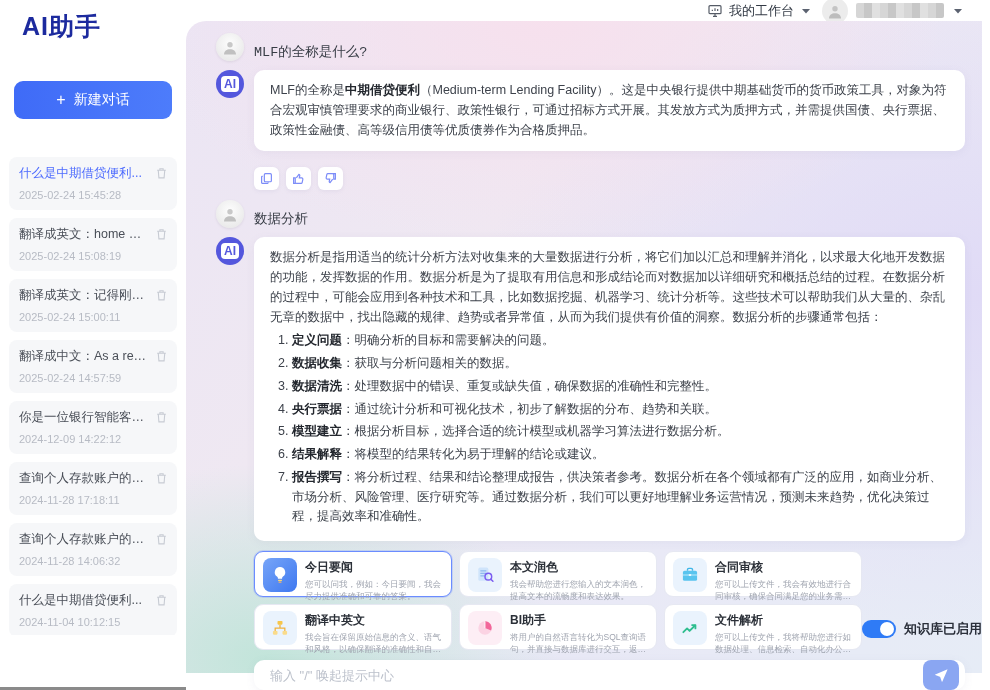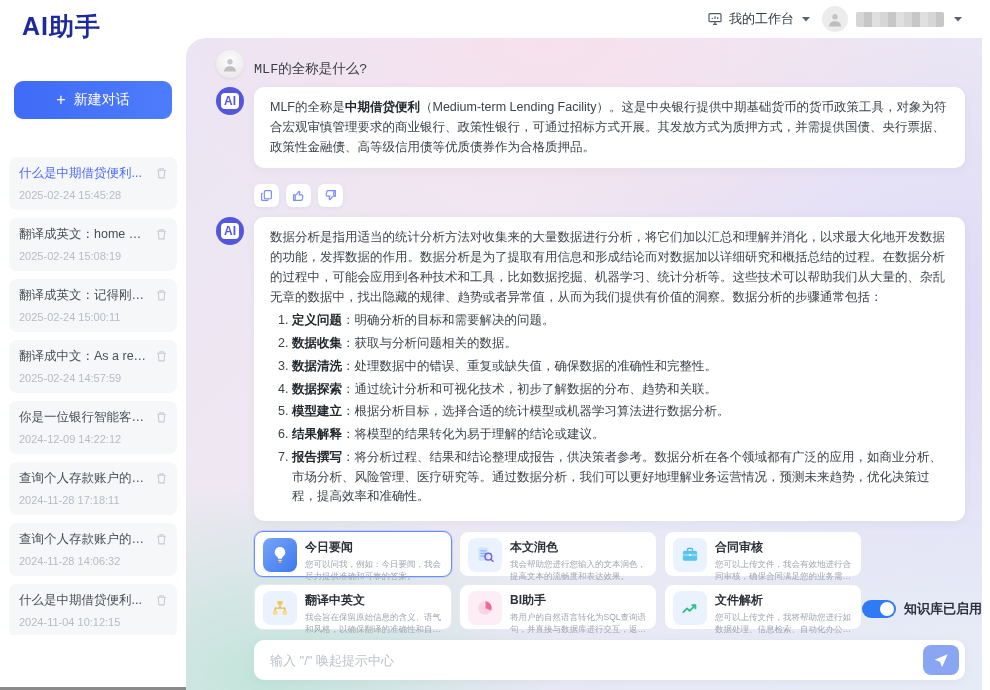--- a/index.html
+++ b/index.html
@@ -18,21 +18,21 @@
   .conv-item { background:#f6f7f9; border-radius:8px; padding:8px 10px 9px 10px; margin-bottom:8px; position:relative; cursor:pointer; }
   .conv-title { font-size:12.5px; color:#4a4f58; white-space:nowrap; overflow:hidden; text-overflow:ellipsis; width:128px; }
   .conv-item.active .conv-title { color:#4d6bfe; }
   .conv-time { font-size:11px; color:#b7bbc4; margin-top:7px; }
   .trash { position:absolute; right:9px; top:9px; width:13px; height:14px; color:#c7cbd3; cursor:pointer; }
   .list-divider { height:1px; background:#e9eaee; margin:2px 10px 0 10px; }
   .sidebar-bottom-space { height:28px; }
 
   
   .main { flex:1; display:flex; flex-direction:column; background:#fff; padding-right:8px; min-width:0; }
-  .topbar { height:38px; display:flex; align-items:center; justify-content:flex-end; gap:10px; padding-right:18px; background:#fff; }
+  .topbar { height:21px; display:flex; align-items:center; justify-content:flex-end; gap:10px; padding-right:18px; background:#fff; }
   .workspace { display:flex; align-items:center; gap:6px; font-size:13px; color:#333a45; cursor:pointer; }
   .chev { width:12px; height:8px; }
   .user-chip { display:flex; align-items:center; gap:8px; cursor:pointer; }
   .avatar-sm { width:26px; height:26px; border-radius:50%; background:#ececec; display:flex; align-items:center; justify-content:center; overflow:hidden; }
   .redacted { width:88px; height:15px; border-radius:2px;
     background:repeating-linear-gradient(90deg,#d6d6d6 0 8px,#c7c7c7 8px 16px,#e0e0e0 16px 24px),repeating-linear-gradient(0deg,rgba(255,255,255,.35) 0 4px,rgba(0,0,0,.05) 4px 8px); }
 
   .chat-panel { height:652px; border-radius:20px 0 0 0; padding:12px 17px 10px 30px; display:flex; flex-direction:column;
     background:
       radial-gradient(420px 280px at 10% 98%, rgba(189,228,215,0.9), rgba(189,228,215,0) 70%),
@@ -216,32 +216,41 @@
               <path d="M3 11h3v10H3zM6.5 20.2l2 .8h8.2a2 2 0 0 0 2-1.6l1.3-6A2 2 0 0 0 18 11h-4.5l.9-4.6A1.7 1.7 0 0 0 12.8 4.5L8 11"></path>
             </svg>
         </button>
         <button class="action-btn">
           <svg viewBox="0 0 24 24" fill="none" stroke="currentColor" stroke-width="2.2" style="transform:rotate(180deg)">
               <path d="M3 11h3v10H3zM6.5 20.2l2 .8h8.2a2 2 0 0 0 2-1.6l1.3-6A2 2 0 0 0 18 11h-4.5l.9-4.6A1.7 1.7 0 0 0 12.8 4.5L8 11"></path>
             </svg>
         </button>
       </div>
 
+      <div class="msg-row user">
+        <div class="avatar-user">
+          <svg width="18" height="18" viewBox="0 0 24 24">
+              <circle cx="12" cy="9" r="3.6" fill="#c8c8c8"></circle>
+              <path d="M4 22c0-4.5 3.7-7 8-7s8 2.5 8 7z" fill="#c0c0c0"></path>
+            </svg>
+        </div>
+        <div class="user-text">数据分析</div>
+      </div>
 
       <div class="msg-row ai-block">
         <div class="avatar-ai">
           <span class="ai-bubble-glyph">AI</span>
         </div>
         <div class="bubble">
           <div>数据分析是指用适当的统计分析方法对收集来的大量数据进行分析，将它们加以汇总和理解并消化，以求最大化地开发数据的功能，发挥数据的作用。数据分析是为了提取有用信息和形成结论而对数据加以详细研究和概括总结的过程。在数据分析的过程中，可能会应用到各种技术和工具，比如数据挖掘、机器学习、统计分析等。这些技术可以帮助我们从大量的、杂乱无章的数据中，找出隐藏的规律、趋势或者异常值，从而为我们提供有价值的洞察。数据分析的步骤通常包括：</div>
           <ol>
             <li><b>定义问题</b><span>：明确分析的目标和需要解决的问题。</span></li>
             <li><b>数据收集</b><span>：获取与分析问题相关的数据。</span></li>
             <li><b>数据清洗</b><span>：处理数据中的错误、重复或缺失值，确保数据的准确性和完整性。</span></li>
-            <li><b>数据探索</b><span>：通过统计分析和可视化技术，初步了解数据的分布、趋势和关联。</span></li>
+            <li><b>央行票据</b><span>：通过统计分析和可视化技术，初步了解数据的分布、趋势和关联。</span></li>
             <li><b>模型建立</b><span>：根据分析目标，选择合适的统计模型或机器学习算法进行数据分析。</span></li>
             <li><b>结果解释</b><span>：将模型的结果转化为易于理解的结论或建议。</span></li>
             <li><b>报告撰写</b><span>：将分析过程、结果和结论整理成报告，供决策者参考。数据分析在各个领域都有广泛的应用，如商业分析、市场分析、风险管理、医疗研究等。通过数据分析，我们可以更好地理解业务运营情况，预测未来趋势，优化决策过程，提高效率和准确性。</span></li>
           </ol>
         </div>
       </div>
 
       <div class="bottom-area">
         <div class="cards-grid">
 

